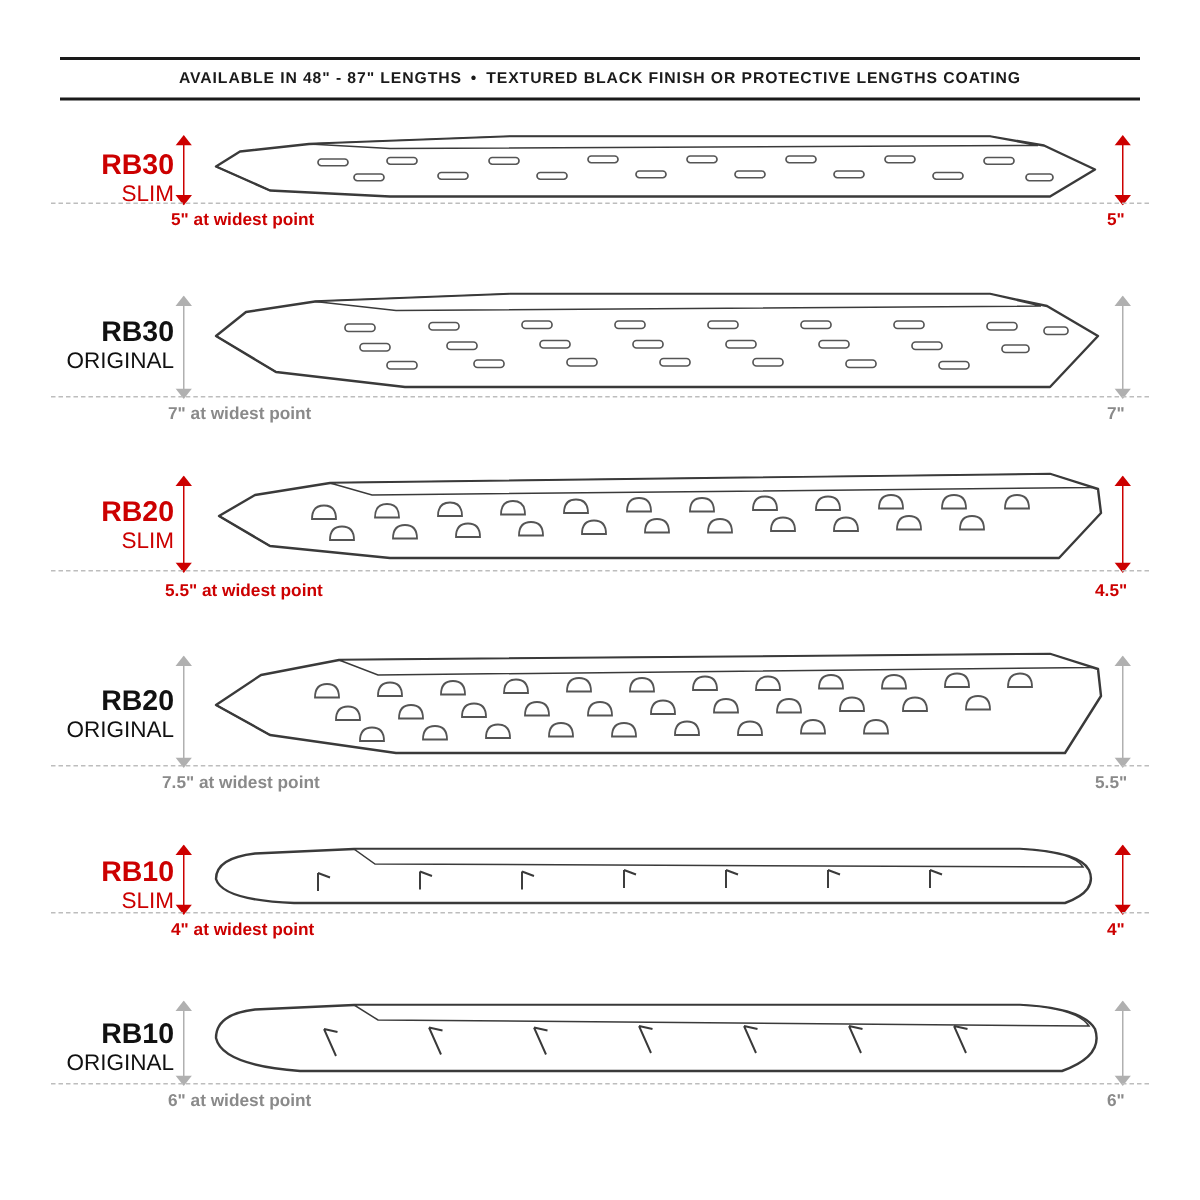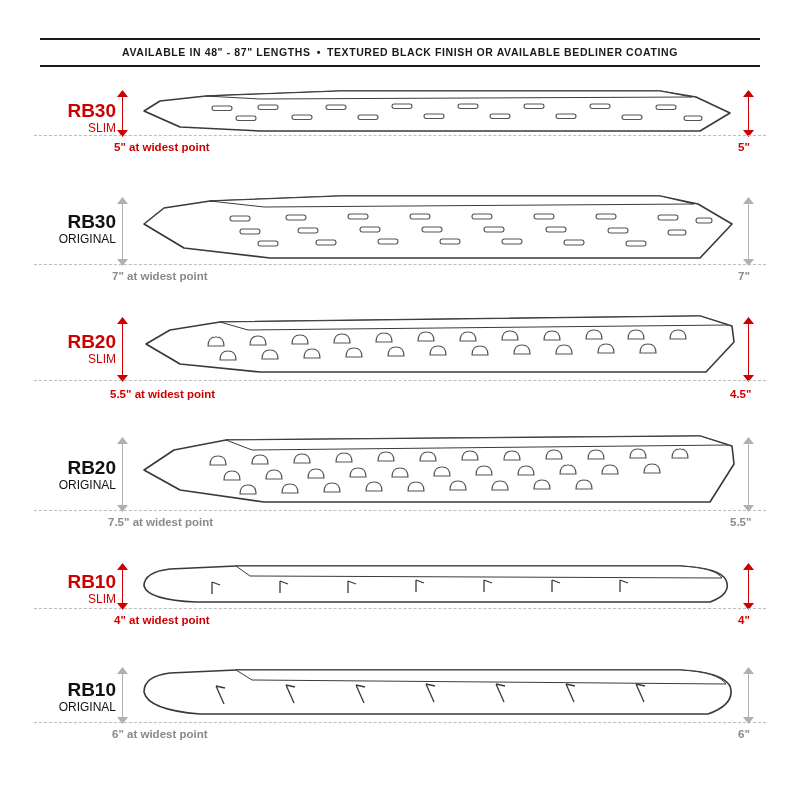--- a/index.html
+++ b/index.html
@@ -80,21 +80,21 @@
     text-align: right;
     top: 26px;
     line-height: 1.05;
   }
   .label .model {
     font-size: 19px;
     font-weight: bold;
     display: block;
   }
   .label .variant {
-    font-size: 12px;
+    font-size: 15px;
     display: block;
     margin-top: 1px;
   }
   .red .model, .red .variant { color: #cc0000; }
   .blk .model, .blk .variant { color: #111111; }
 
   
   .baseline {
     position: absolute;
     left: 34px;
@@ -141,21 +141,21 @@
   .board svg { display: block; }
 </style>
 </head>
 <body>
 
 <div class="page">
 
   <div class="header">
     <div class="subtitle-rule"></div>
     <div class="subtitle">
-      <span>AVAILABLE IN 48" - 87" LENGTHS</span><span class="dot">•</span><span>TEXTURED BLACK FINISH OR AVAILABLE BEDLINER COATING</span>
+      <span>AVAILABLE IN 48" - 87" LENGTHS</span><span class="dot">•</span><span>TEXTURED BLACK FINISH OR PROTECTIVE LENGTHS COATING</span>
     </div>
     <div class="header-bottom-rule"></div>
   </div>
 
   <div class="rows">
 
     <div class="row">
       <div class="row-inner">
         <div class="label red">
           <span class="model">RB30</span>

